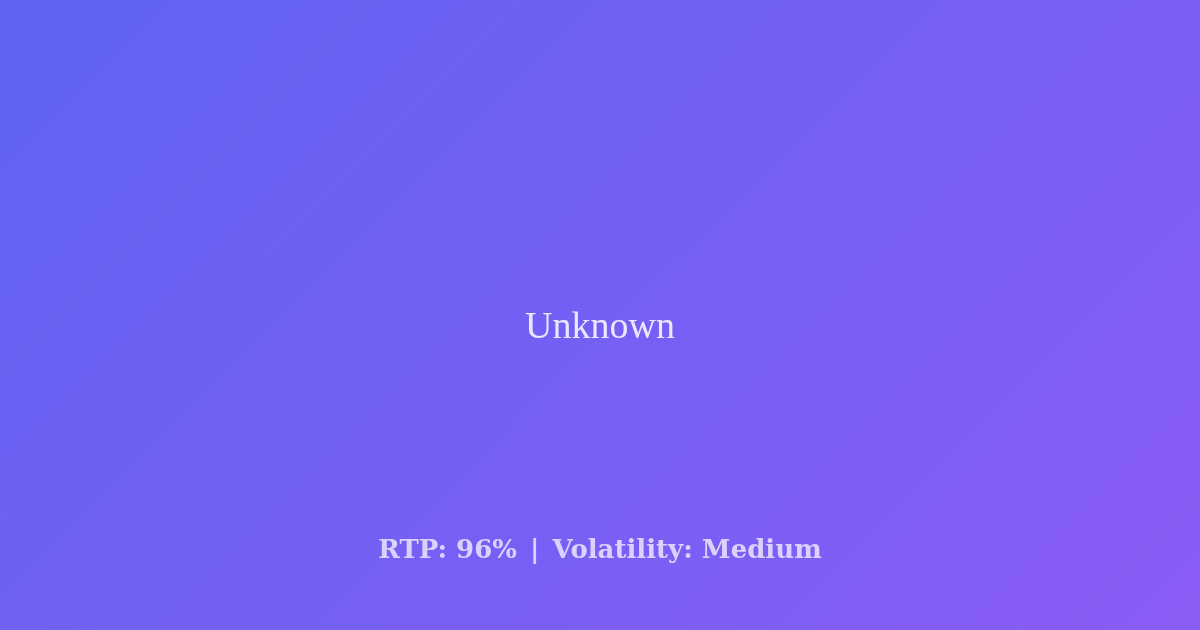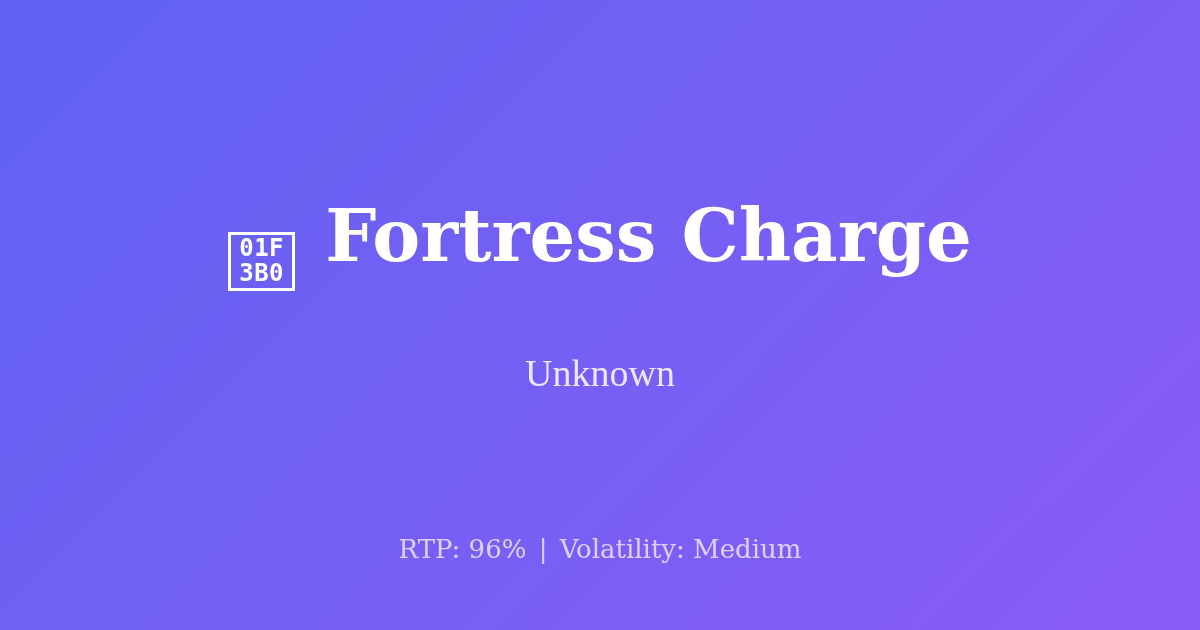--- a/index.html
+++ b/index.html
@@ -100,46 +100,36 @@
 
   
   .meta-line {
     position: absolute;
     left: 0;
     right: 0;
     bottom: 68px;
     text-align: center;
     color: rgba(255, 255, 255, 0.72);
     font-size: 26px;
-    font-weight: 400;
+    font-weight: 700;
     line-height: 1;
     font-family: "DejaVu Serif", "Liberation Serif", serif;
   }
 
   .meta-sep {
     padding: 0 4px;
   }
 </style>
 </head>
 <body>
 
 <div id="og-card">
 
   <div class="hero">
 
-    <div class="title-row">
-
-      <span class="tofu-icon">
-        <span class="tofu-row">01F</span>
-        <span class="tofu-row">3B0</span>
-      </span>
-
-      <span class="game-title">Fortress Charge</span>
-
-    </div>
 
     <span class="game-subtitle">Unknown</span>
 
   </div>
 
   <div class="meta-line">
     <span>RTP: 96%</span>
     <span class="meta-sep">|</span>
     <span>Volatility: Medium</span>
   </div>

